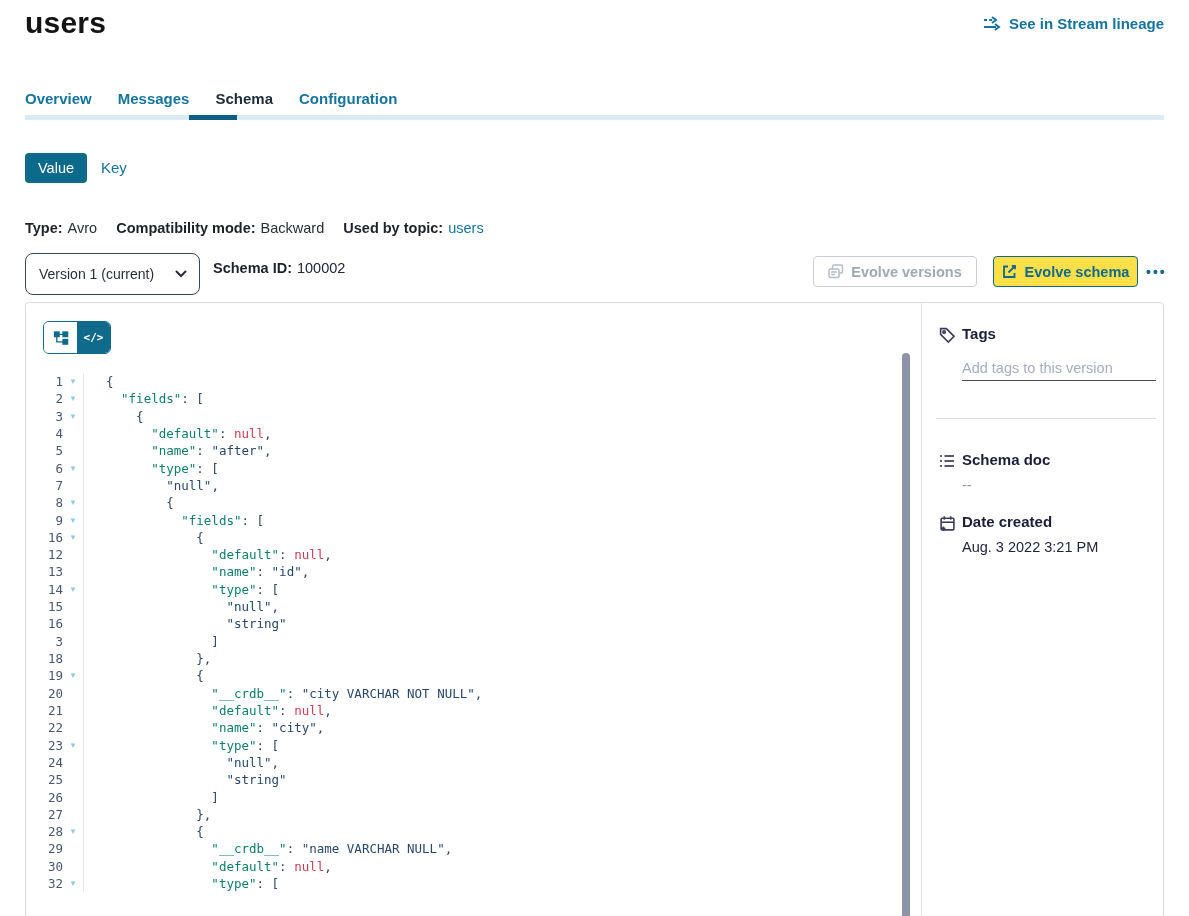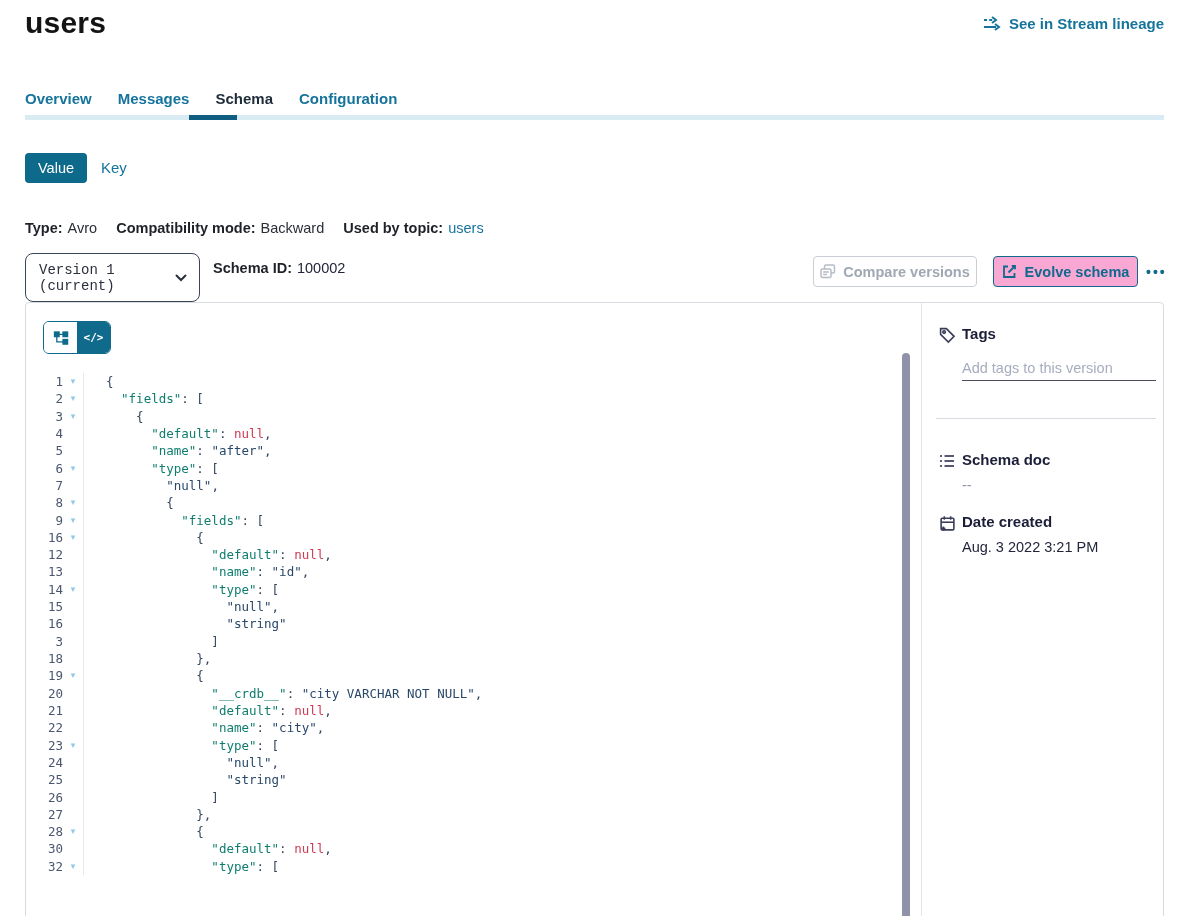--- a/index.html
+++ b/index.html
@@ -26,29 +26,29 @@
   #key-btn { left:101px; top:153px; height:30px; line-height:30px; background:none; border:none;
     color:#16749C; font-size:15px; cursor:pointer; font-family:"Liberation Sans", sans-serif; }
 
   
   #meta-row { left:25px; top:220px; font-size:14.5px; color:#2A2F36; }
   .meta-group { margin-right:15px; }
   .meta-label { font-weight:700; color:#1E2228; margin-right:5px; }
   .meta-link { color:#16749C; cursor:pointer; }
 
   
-  #version-select { left:25px; top:253px; width:175px; height:49px; background:#fff;
-    border:1px solid #3A4557; border-radius:8px; cursor:pointer; display:flex; align-items:center;font-family:Liberation Mono, monospace; }
+  #version-select { left:25px; top:253px; width:175px; height:42px; background:#fff;
+    border:1px solid #3A4557; border-radius:8px; cursor:pointer; display:flex; align-items:center; }
   #version-select .sel-text { padding-left:13px; font-size:14px; color:#2A2F3B; flex:1; }
   #version-select .chev { margin-right:12px; display:flex; }
   #schema-id-row { left:213px; top:260px; font-size:14.5px; }
   #compare-btn { left:813px; top:256px; width:164px; height:31px; background:#fff;
     border:1px solid #CACFD6; border-radius:4px; color:#9FA8B3; font-size:14.5px; font-weight:600;
     display:flex; align-items:center; justify-content:center; gap:7px; font-family:"Liberation Sans", sans-serif; }
-  #evolve-btn { left:993px; top:256px; width:145px; height:31px; background:#f9a8d4;
+  #evolve-btn { left:993px; top:256px; width:145px; height:31px; background:#fde047;
     border:1px solid #11698E; border-radius:4px; color:#11698E; font-size:14.5px; font-weight:700;
     display:flex; align-items:center; justify-content:center; gap:8px; cursor:pointer;
     font-family:"Liberation Sans", sans-serif; }
   #more-btn { left:1146px; top:256px; height:31px; background:none; border:none; color:#11698E;
     font-size:14px; font-weight:700; letter-spacing:2px; cursor:pointer; }
 
   
   #panel { left:25px; top:302px; width:1139px; height:620px; background:#fff;
     border:1px solid #D8DBDF; border-radius:4px 4px 0 0; }
 
@@ -133,21 +133,21 @@
 </div>
 <button class="abs" id="compare-btn" disabled="">
   <span style="display:flex;">
     <svg width="16" height="15" viewBox="0 0 16 15" fill="none" stroke="#B6BCC6" stroke-width="1.5">
       <rect x="4.5" y="1" width="10" height="8" rx="1.5"></rect>
       <rect x="1" y="5" width="10" height="8.5" rx="1.5" fill="#fff"></rect>
       <line x1="3.2" y1="8" x2="8.8" y2="8"></line>
       <line x1="3.2" y1="10.5" x2="7" y2="10.5"></line>
     </svg>
   </span>
-  <span>Compare versions</span>
+  <span>Evolve versions</span>
 </button>
 <button class="abs" id="evolve-btn">
   <span style="display:flex;">
     <svg width="15" height="15" viewBox="0 0 15 15" fill="none" stroke="#11698E" stroke-width="1.8">
       <path d="M6 2.5 H2 V13 H12.5 V9"></path>
       <path d="M6.5 8.5 L13 2"></path>
       <path d="M9.8 2 H13 V5.2"></path>
     </svg>
   </span>
   <span>Evolve schema</span>
@@ -303,20 +303,25 @@
         <span class="ln">27</span>
         <span class="fold"></span>
         <span class="cl">            <span class="tk-punct">},</span></span>
       </div>
       <div class="crow">
         <span class="ln">28</span>
         <span class="fold">▾</span>
         <span class="cl">            <span class="tk-punct">{</span></span>
       </div>
       <div class="crow">
+        <span class="ln">29</span>
+        <span class="fold"></span>
+        <span class="cl">              <span class="tk-key">"__crdb__"</span><span class="tk-punct">: </span><span class="tk-str">"name VARCHAR NULL"</span><span class="tk-punct">,</span></span>
+      </div>
+      <div class="crow">
         <span class="ln">30</span>
         <span class="fold"></span>
         <span class="cl">              <span class="tk-key">"default"</span><span class="tk-punct">: </span><span class="tk-null">null</span><span class="tk-punct">,</span></span>
       </div>
       <div class="crow">
         <span class="ln">32</span>
         <span class="fold">▾</span>
         <span class="cl">              <span class="tk-key">"type"</span><span class="tk-punct">: [</span></span>
       </div>
     </div>

